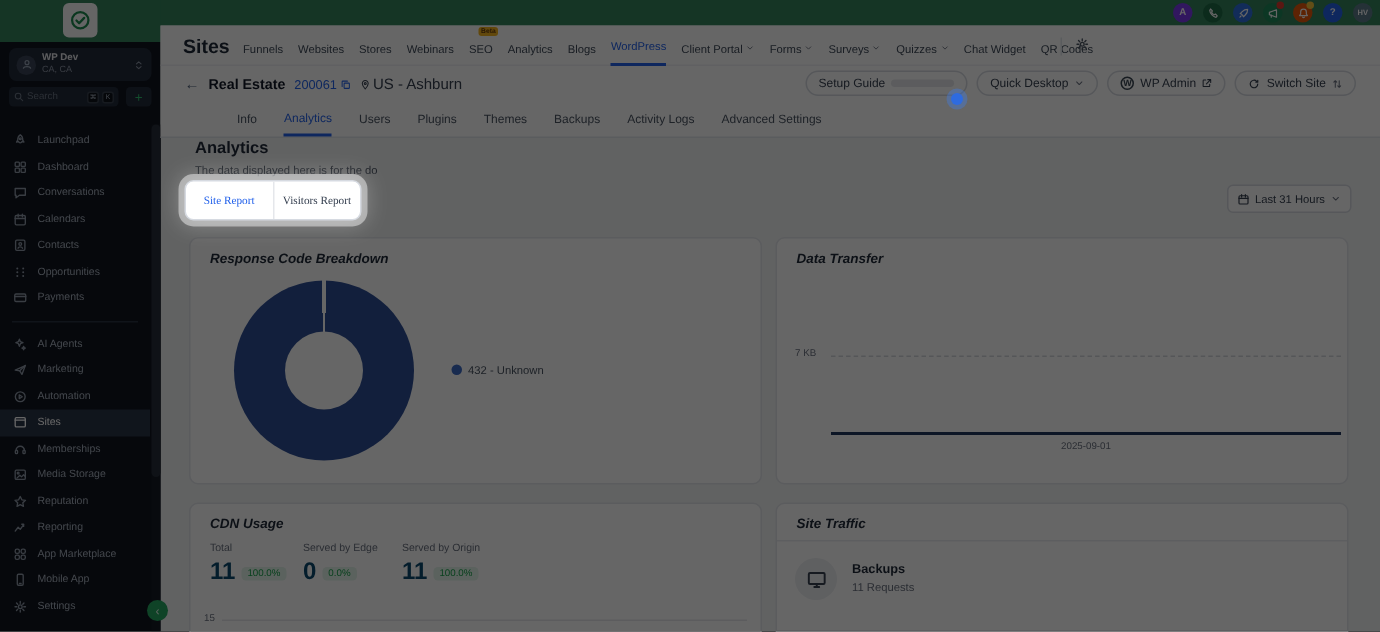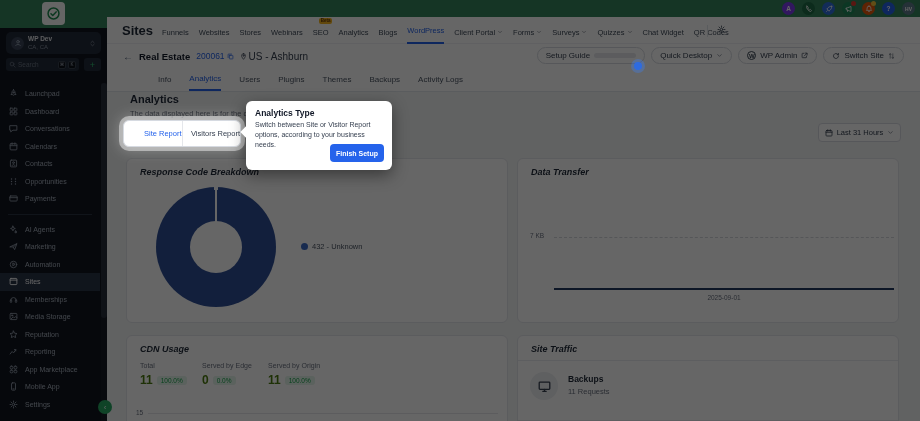--- a/index.html
+++ b/index.html
@@ -99,41 +99,41 @@
 
   .ytick { position:absolute; font-size:6.5px; color:#6B7280; }
   .gridline-dash { position:absolute; border-top:1px dashed #D4D7DD; }
   .flatline { position:absolute; height:2px; background:#22375F; }
   .xtick { position:absolute; font-size:6.5px; color:#6B7280; text-align:center; }
 
   .stats { position:absolute; left:13px; top:26px; display:flex; }
   .stat { margin-right:0; }
   .stat-label { font-size:7px; color:#6B7280; margin-bottom:4px; }
   .stat-val { display:flex; align-items:center; gap:4px; }
-  .stat-num { font-size:12px; font-weight:bold; color:#4d7c0f; }
+  .stat-num { font-size:16px; font-weight:bold; color:#0c4a6e; }
   .stat-badge { font-size:6.5px; color:#16A34A; background:#E4F4EA; border-radius:3px; padding:1px 4px; }
   .gridline { position:absolute; border-top:1px solid #E5E7EB; }
 
   .traffic-div { position:absolute; left:0; top:24px; width:100%; border-top:1px solid #E9EBEF; }
   .traffic-row-border { position:absolute; left:0; top:84px; width:100%; border-top:1px solid #E9EBEF; }
   .device-circ { position:absolute; left:12px; top:36px; width:28px; height:28px; border-radius:50%;
                  background:#EDEFF2; color:#374151; display:flex; align-items:center; justify-content:center; }
   .device-name { position:absolute; left:50px; top:38px; font-size:8.5px; font-weight:bold; color:#1F2937; }
   .device-req { position:absolute; left:50px; top:51px; font-size:7.5px; color:#6B7280; }
 
   .datebtn { left:818px; top:123px; width:83px; height:19px; background:#fff; border:1px solid #D6DAE1;
              border-radius:4px; display:flex; align-items:center; justify-content:center; gap:4px;
              font-size:7.5px; color:#374151; }
 
   
   .overlay { left:0; top:0; width:920px; height:421px; background:rgba(0,0,0,0.60); z-index:5; }
   .toggle { left:123px; top:120px; width:118px; height:27px; background:#fff; border:1px solid #D6DAE1;
             border-radius:6px; display:flex; align-items:stretch; z-index:10;
             box-shadow:0 0 0 4px rgba(255,255,255,0.45), 0 0 14px 4px rgba(255,255,255,0.25); }
-  .toggle-opt { flex:1; display:flex; align-items:center; justify-content:flex-end; font-size:7.5px; color:#374151; }
+  .toggle-opt { flex:1; display:flex; align-items:center; justify-content:center; font-size:7.5px; color:#374151;font-family:Liberation Serif, serif; }
   .toggle-opt.sel { color:#2563EB; }
   .toggle-sep { width:1px; background:#E5E7EB; }
   .tooltip { left:246px; top:101px; width:146px; height:69px; background:#fff; border-radius:6px; z-index:10;
              box-shadow:0 5px 16px rgba(0,0,0,0.45); }
   .tt-arrow { position:absolute; left:-4px; top:27px; width:8px; height:8px; background:#fff; transform:rotate(45deg); }
   .tt-title { position:absolute; left:9px; top:7px; font-size:8.5px; font-weight:bold; color:#111827; }
   .tt-body { position:absolute; left:9px; top:19px; width:130px; font-size:7px; line-height:1.4; color:#374151; }
   .tt-btn { position:absolute; right:8px; bottom:8px; width:54px; height:18px; background:#2563EB; border-radius:4px;
             color:#fff; font-size:7px; font-weight:bold; display:flex; align-items:center; justify-content:center; }
   .beacon { left:634px; top:62px; width:8px; height:8px; border-radius:50%; background:#2E6BE0; z-index:10;
@@ -548,20 +548,23 @@
           </div>
         <div class="sitetab">
             <span>Themes</span>
           </div>
         <div class="sitetab">
             <span>Backups</span>
           </div>
         <div class="sitetab">
             <span>Activity Logs</span>
           </div>
+        <div class="sitetab">
+            <span>Advanced Settings</span>
+          </div>
       </div>
     </div>
   </div>
 
   <div class="abs content-title">Analytics</div>
   <div class="abs content-desc">The data displayed here is for the do</div>
 
   <div class="abs datebtn">
     <svg class="ic" width="8" height="8" viewBox="0 0 16 16">
         <rect x="2" y="3" width="12" height="11" rx="1.5"></rect>
@@ -640,22 +643,16 @@
   <div class="abs toggle">
     <div class="toggle-opt sel">
         <span>Site Report</span>
       </div>
     <div class="toggle-sep"></div>
     <div class="toggle-opt">
         <span>Visitors Report</span>
       </div>
   </div>
 
-  <div class="abs tooltip">
-    <div class="tt-arrow"></div>
-    <div class="tt-title">Analytics Type</div>
-    <div class="tt-body">Switch between Site or Visitor Report options, according to your business needs.</div>
-    <div class="tt-btn">Finish Setup</div>
-  </div>
 
   <div class="abs beacon"></div>
 
 </div>
 
 </body></html>

